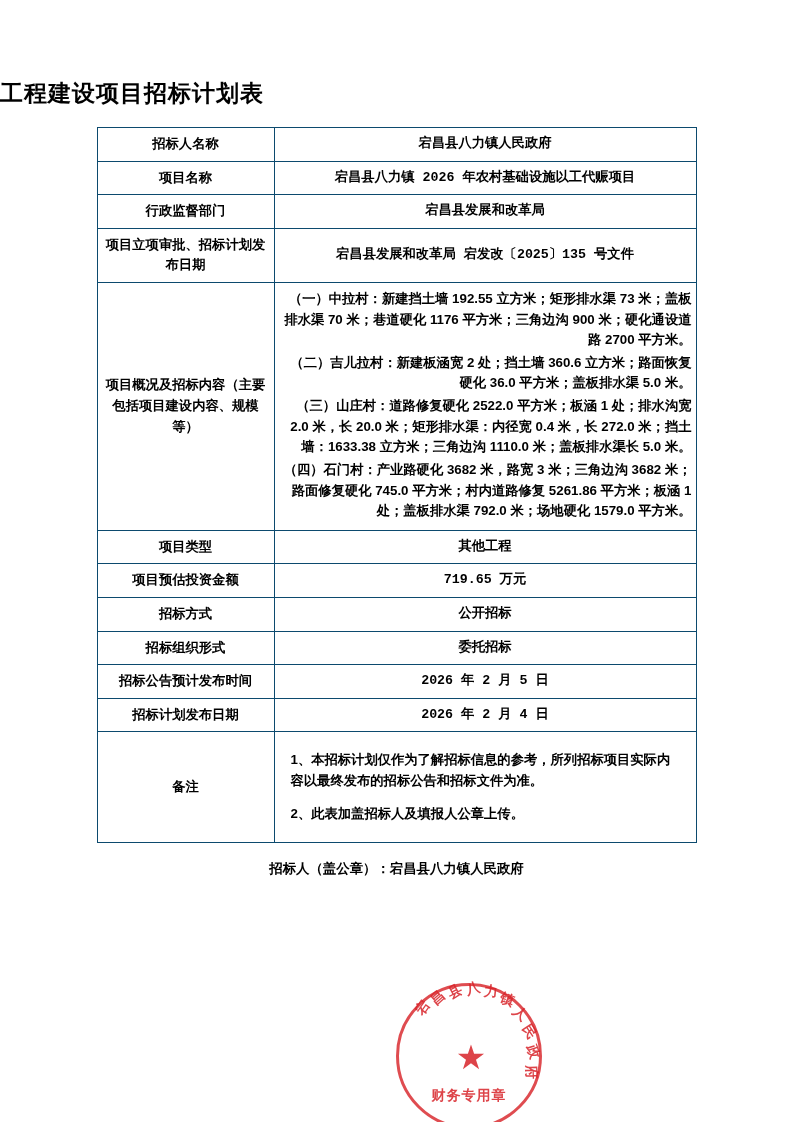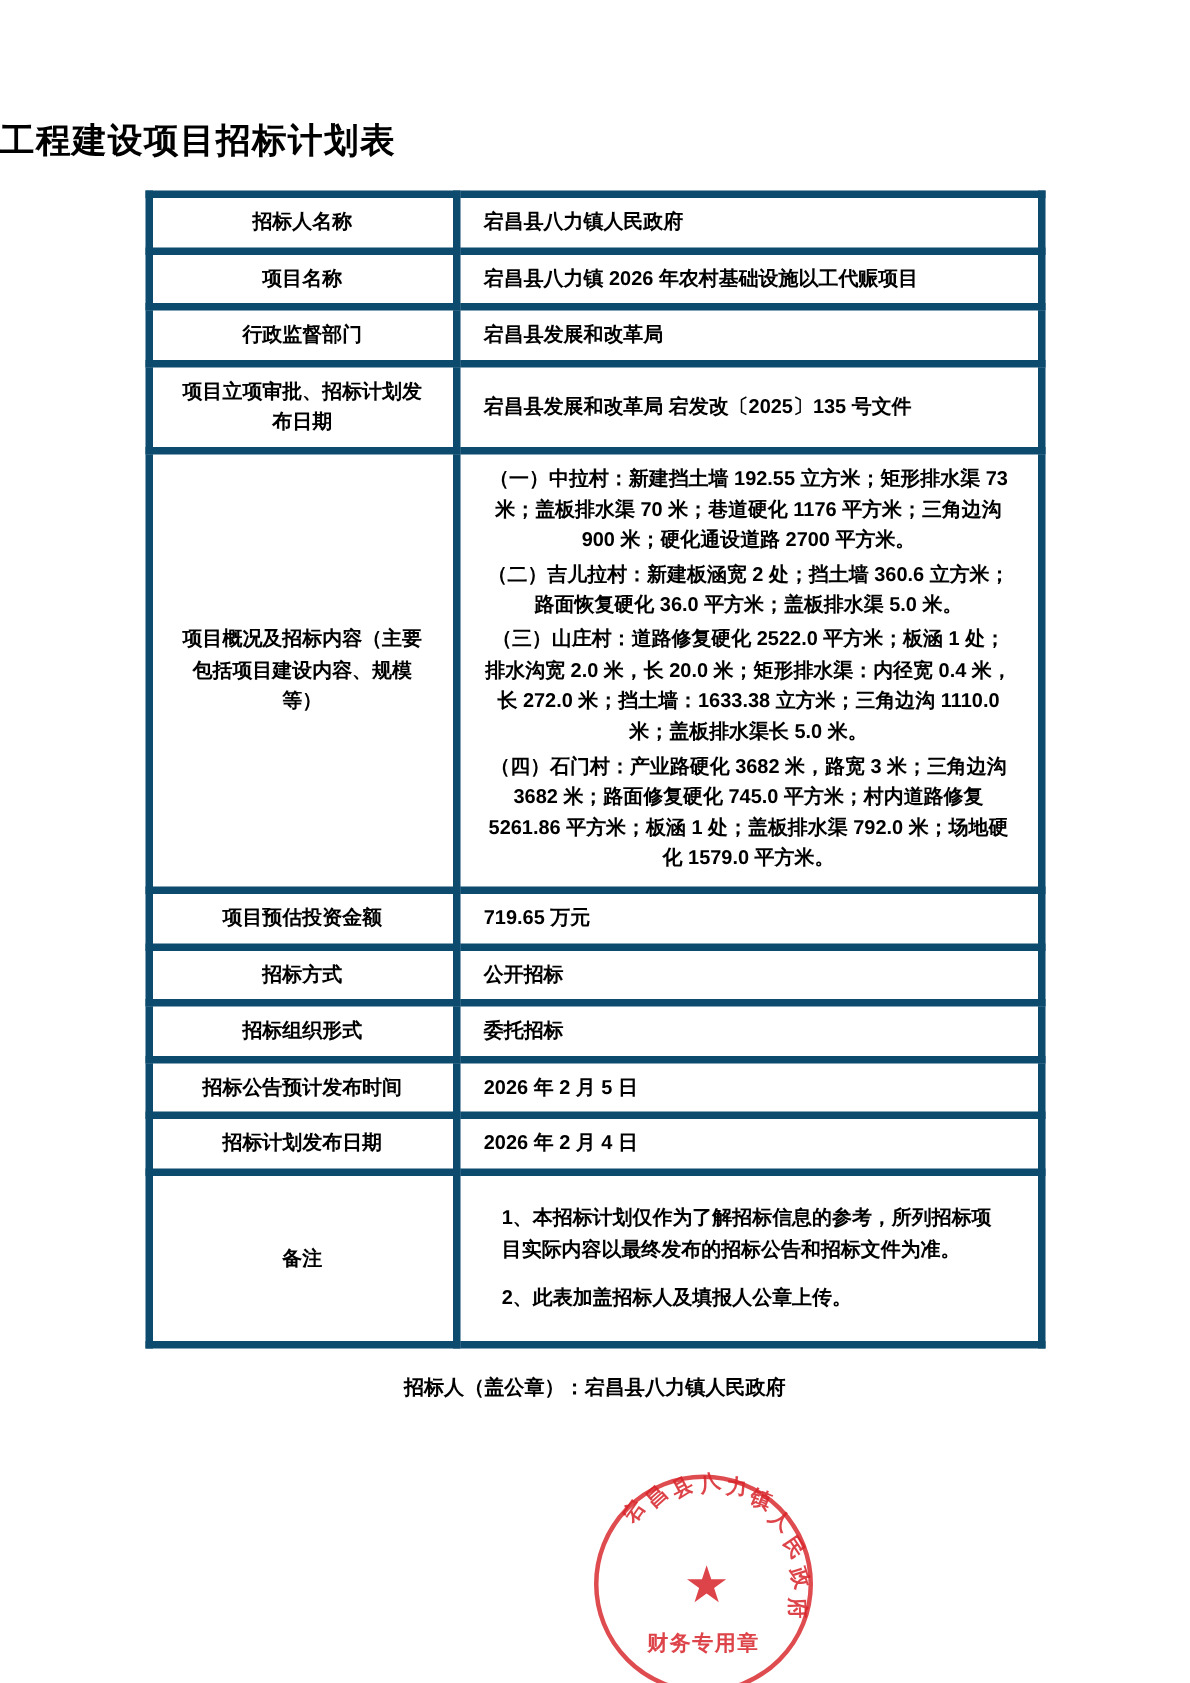--- a/index.html
+++ b/index.html
@@ -31,40 +31,41 @@
     margin-bottom: 18px;
     font-family: "Liberation Sans", sans-serif;
   }
   table.main {
     border-collapse: collapse;
     width: 600px;
     margin: 0 auto;
     table-layout: fixed;
   }
   table.main td {
-    border: 5px solid #0c4a6e;
-    padding: 6px 16px;
+    border: 1px solid #0c4a6e;
+    padding: 6px 4px;
     font-size: 13.3px;
     line-height: 1.55;
     vertical-align: middle;
   }
   td.label {
     width: 168px;
     text-align: center;
     font-weight: bold;
     font-family: "Liberation Sans", sans-serif;
     font-size: 13.2px;
   }
   td.value {
-    font-weight: bold;
-    font-family: Liberation Sans, sans-serif;
+    text-align: center;
+    font-weight: bold;
+    font-family: Liberation Mono, monospace;
     font-size: 13.6px;
   }
   td.value-left {
-    text-align: center;
+    text-align: right;
     font-weight: bold;
     font-family: "Liberation Sans", sans-serif;
     font-size: 13.2px;
     line-height: 1.62;
     padding: 10px 9px;
   }
   td.value-left p {
     margin: 0 0 2px 0;
     text-indent: 0;
   }
@@ -180,20 +181,24 @@
         <td class="value">宕昌县发展和改革局  宕发改〔2025〕135 号文件</td>
       </tr>
       <tr>
         <td class="label label-multi">项目概况及招标内容（主要包括项目建设内容、规模等）</td>
         <td class="value-left">
           <p>（一）中拉村：新建挡土墙 192.55 立方米；矩形排水渠 73 米；盖板排水渠 70 米；巷道硬化 1176 平方米；三角边沟 900 米；硬化通设道路 2700 平方米。</p>
           <p>（二）吉儿拉村：新建板涵宽 2 处；挡土墙 360.6 立方米；路面恢复硬化 36.0 平方米；盖板排水渠 5.0 米。</p>
           <p>（三）山庄村：道路修复硬化 2522.0 平方米；板涵 1 处；排水沟宽 2.0 米，长 20.0 米；矩形排水渠：内径宽 0.4 米，长 272.0 米；挡土墙：1633.38 立方米；三角边沟 1110.0 米；盖板排水渠长 5.0 米。</p>
           <p>（四）石门村：产业路硬化 3682 米，路宽 3 米；三角边沟 3682 米；路面修复硬化 745.0 平方米；村内道路修复 5261.86 平方米；板涵 1 处；盖板排水渠 792.0 米；场地硬化 1579.0 平方米。</p>
         </td>
+      </tr>
+      <tr>
+        <td class="label">项目类型</td>
+        <td class="value">其他工程</td>
       </tr>
       <tr>
         <td class="label">项目预估投资金额</td>
         <td class="value">719.65 万元</td>
       </tr>
       <tr>
         <td class="label">招标方式</td>
         <td class="value">公开招标</td>
       </tr>
       <tr>

